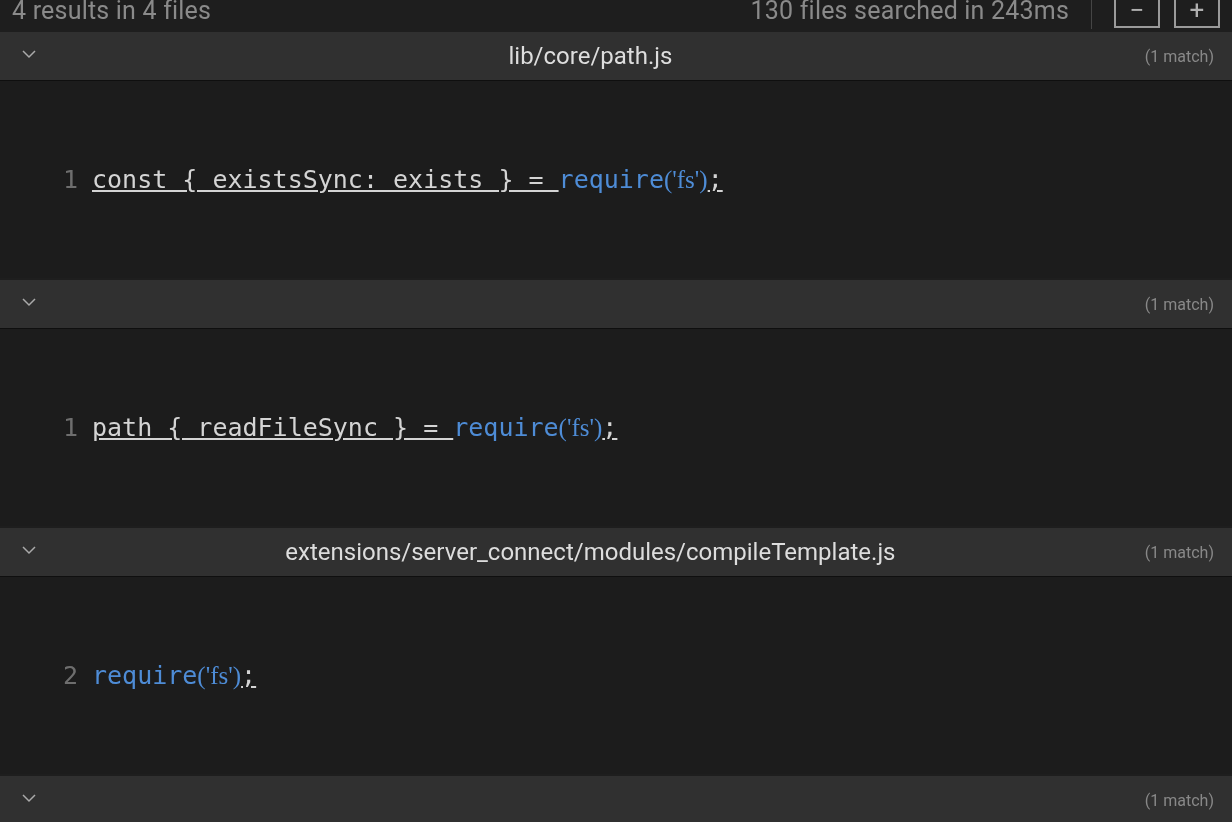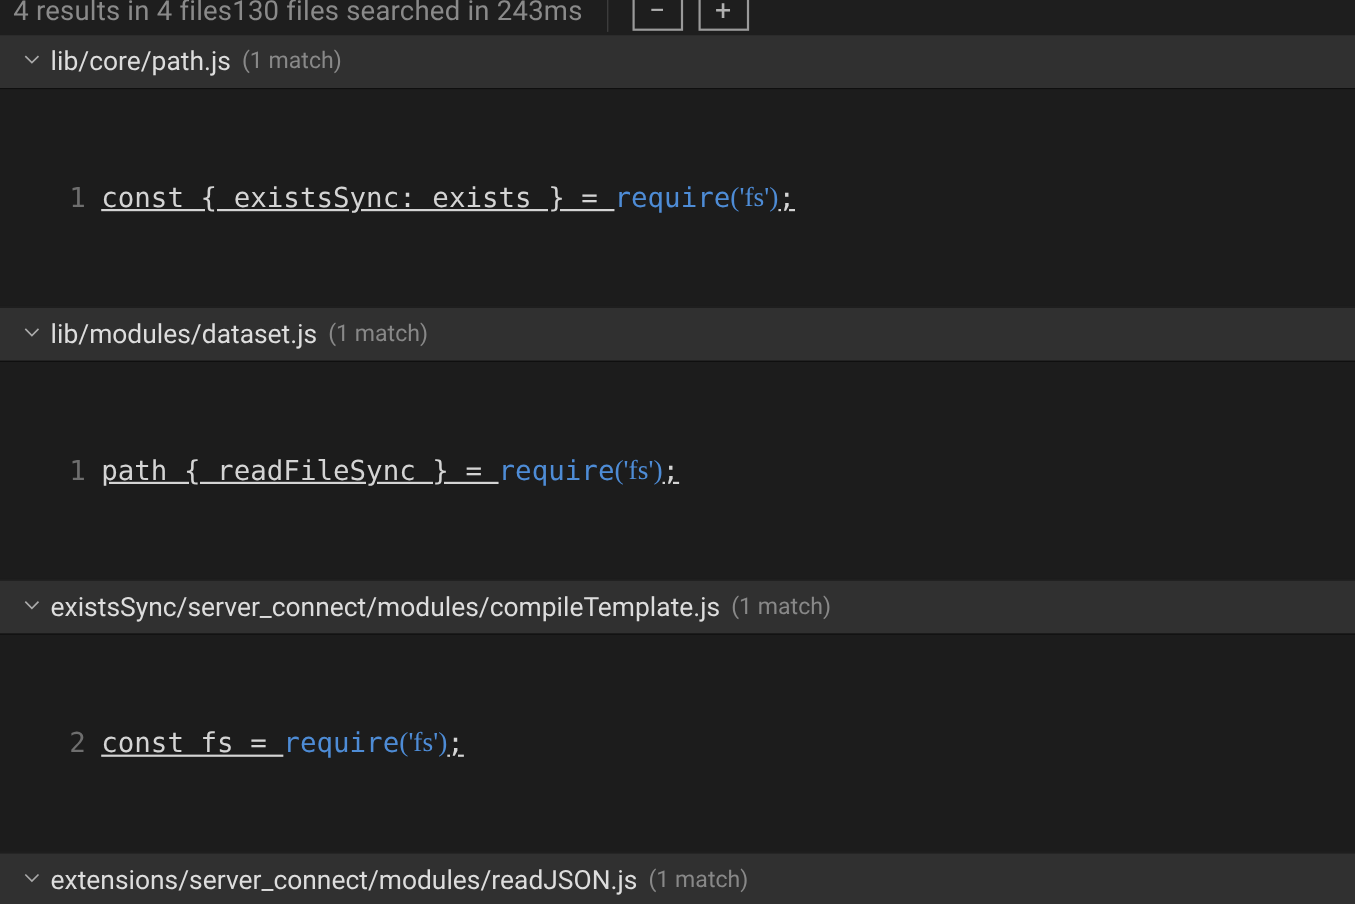--- a/index.html
+++ b/index.html
@@ -3,45 +3,45 @@
   <meta charset="utf-8">
   <style>
     * { box-sizing: border-box; margin: 0; padding: 0; }
     html, body {
       width: 1232px; height: 822px;
       background: #1e1e1e;
       font-family: -apple-system, BlinkMacSystemFont, "Segoe UI", Roboto, sans-serif;
       color: #cccccc; overflow: hidden;
     }
     .topbar {
-      display: flex; align-items: center; 
+      display: flex; align-items: center; justify-content: space-between;
       padding: 0 12px 10px 12px; height: 30px;
       color: #7b7b7b; font-size: 25px; letter-spacing: .2px;
     }
     .topbar .left { color: #8a8a8a; }
     .topbar .right { display:flex; align-items:center; gap: 14px; color:#8a8a8a; }
     .divider {
       width:1px; height: 38px; background:#454545; margin: 0 8px;
     }
     .sq-btn {
       width: 46px; height: 36px; border:2px solid #9a9a9a; display:flex; align-items:center;
       justify-content:center; font-size:26px; color:#b0b0b0; line-height:1;
     }
     .results { width:100%; }
     .group-header {
       display:flex; align-items:center; gap: 10px;
       background: #303030; height: 48px; padding: 0 18px 0 22px;
-      color:#cfcfcf; font-size: 24px; margin-top: 2px;
+      color:#cfcfcf; font-size: 24px; margin-top: 2px; justify-content: space-between;
     }
     .group-header .chev {
       width: 14px; height:14px; display:inline-block; position:relative; top:-2px;
     }
     .group-header .chev svg { display:block; }
     .group-header .file { color:#dddddd; }
-    .group-header .count { color:#888888; font-size: 21px; }
+    .group-header .count { color:#888888; font-size: 16px; }
     .code-block {
       background:#1c1c1c; padding: 26px 0 26px 0;
       font-family: "SFMono-Regular", Menlo, Consolas, monospace;
       font-size: 25px; color:#d4d4d4; white-space: pre;
       border-top: 1px solid #0f0f0f;
     }
     .code-line { display:flex; align-items:center; }
     .lineno { width: 92px; text-align:right; color:#6e6e6e; padding-right: 14px; font-size:25px; }
     .tok-fn { color:#4e8cd6; }
     .tok-str { color:#4e8cd6;font-family:Liberation Serif, serif; }
@@ -77,49 +77,47 @@
       <span class="tok-plain">const { existsSync: exists } = </span><span class="tok-fn">require</span><span class="tok-str">('fs')</span><span class="tok-plain">;</span>
     </div>
   </div>
 
   <div class="group-header">
     <span class="chev">
       <svg width="14" height="14" viewBox="0 0 14 14">
           <path d="M1 4 L7 10 L13 4" stroke="#aaaaaa" stroke-width="1.5" fill="none"></path>
         </svg>
     </span>
-    <span class="file">lib/modules/dataset.js</span>
     <span class="count">(1 match)</span>
   </div>
   <div class="code-block">
     <div class="code-line">
       <span class="lineno">1</span>
       <span class="tok-plain">path { readFileSync } = </span><span class="tok-fn">require</span><span class="tok-str">('fs')</span><span class="tok-plain">;</span>
     </div>
   </div>
 
   <div class="group-header">
     <span class="chev">
       <svg width="14" height="14" viewBox="0 0 14 14">
           <path d="M1 4 L7 10 L13 4" stroke="#aaaaaa" stroke-width="1.5" fill="none"></path>
         </svg>
     </span>
-    <span class="file">existsSync/server_connect/modules/compileTemplate.js</span>
+    <span class="file">extensions/server_connect/modules/compileTemplate.js</span>
     <span class="count">(1 match)</span>
   </div>
   <div class="code-block">
     <div class="code-line">
       <span class="lineno">2</span>
-      <span class="tok-plain">const fs = </span><span class="tok-fn">require</span><span class="tok-str">('fs')</span><span class="tok-plain">;</span>
+      <span class="tok-fn">require</span><span class="tok-str">('fs')</span><span class="tok-plain">;</span>
     </div>
   </div>
 
   <div class="group-header">
     <span class="chev">
       <svg width="14" height="14" viewBox="0 0 14 14">
           <path d="M1 4 L7 10 L13 4" stroke="#aaaaaa" stroke-width="1.5" fill="none"></path>
         </svg>
     </span>
-    <span class="file">extensions/server_connect/modules/readJSON.js</span>
     <span class="count">(1 match)</span>
   </div>
 
 </div>
 
 </body></html>

